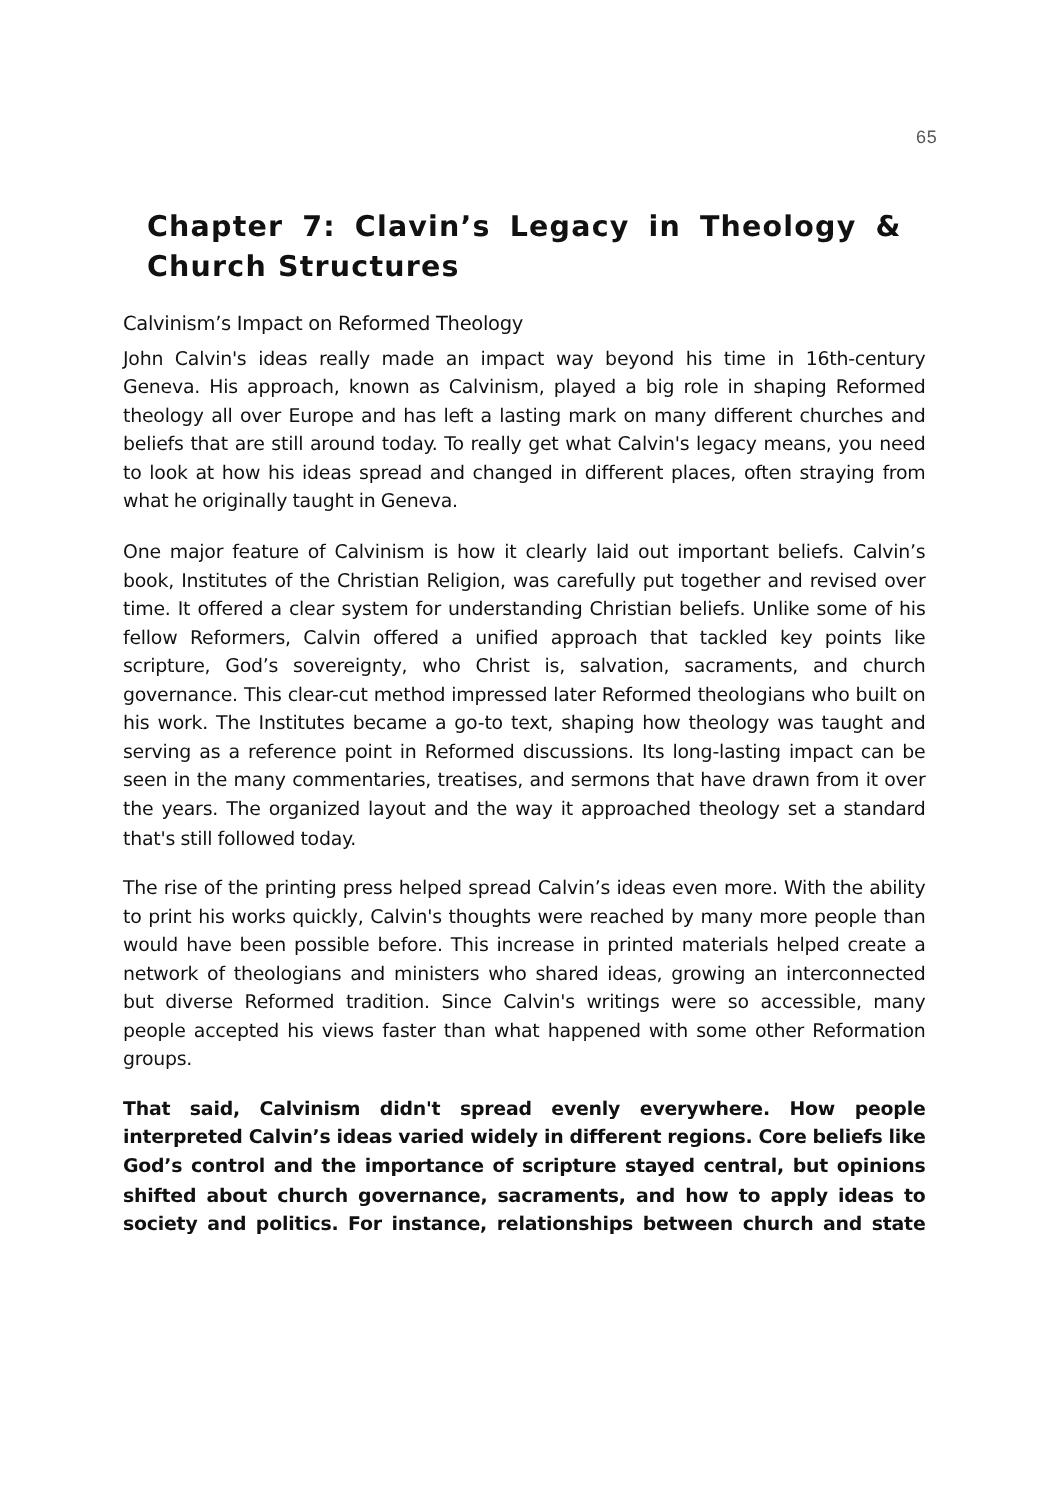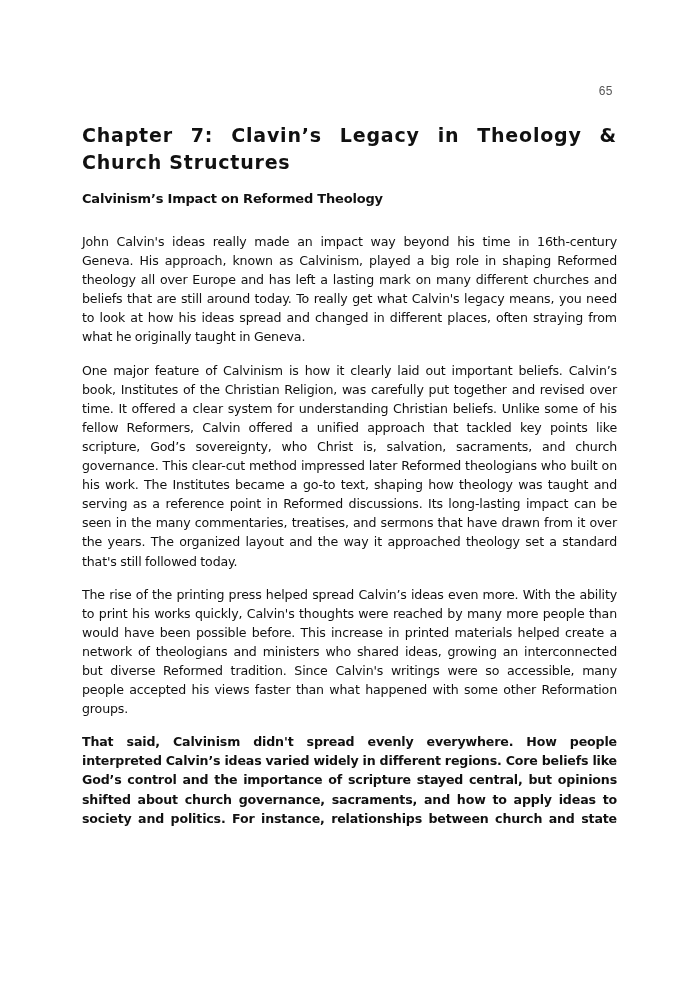--- a/index.html
+++ b/index.html
@@ -11,64 +11,64 @@
       width: 699px;
       height: 992px;
       position: relative;
       overflow: hidden;
       font-family: "DejaVu Sans", "Liberation Sans", sans-serif;
       color: #111111;
     }
     .page-number {
       position: absolute;
       top: 84px;
-      right: 86px;
+      right: 74px;
       font-family: "Liberation Sans", "DejaVu Sans", sans-serif;
       font-size: 12px;
       color: #555555;
       letter-spacing: 0.5px;
     }
     .content {
       position: absolute;
       left: 82px;
       top: 122px;
       width: 535px;
     }
     .chapter-title {
-      margin: 0;
+      margin: 16px;
       font-family: "DejaVu Sans", sans-serif;
       font-weight: bold;
       font-size: 19px;
       line-height: 27px;
       letter-spacing: 0.8px;
       text-align: justify;
       text-align-last: left;
       color: #111111;
     }
     .section-heading {
       margin: 14px 0 0 0;
       font-family: "DejaVu Sans", sans-serif;
-      font-weight: bold;
+      font-weight: normal;
       font-size: 13px;
       line-height: 18px;
       letter-spacing: -0.2px;
       color: #111111;
     }
     .body-paragraph {
       margin: 14px 0 0 0;
       font-family: "DejaVu Sans", sans-serif;
       font-size: 12.6px;
       line-height: 19.1px;
       text-align: justify;
       letter-spacing: -0.15px;
       word-spacing: -0.3px;
       color: #111111;
     }
     .body-paragraph.first {
-      margin-top: 24px;
+      margin-top: 3px;
     }
     .body-paragraph.truncated {
       text-align-last: justify;
       font-weight: bold;
     }
   </style>
 </head>
 <body>
 
 <div class="page-number">65</div>

